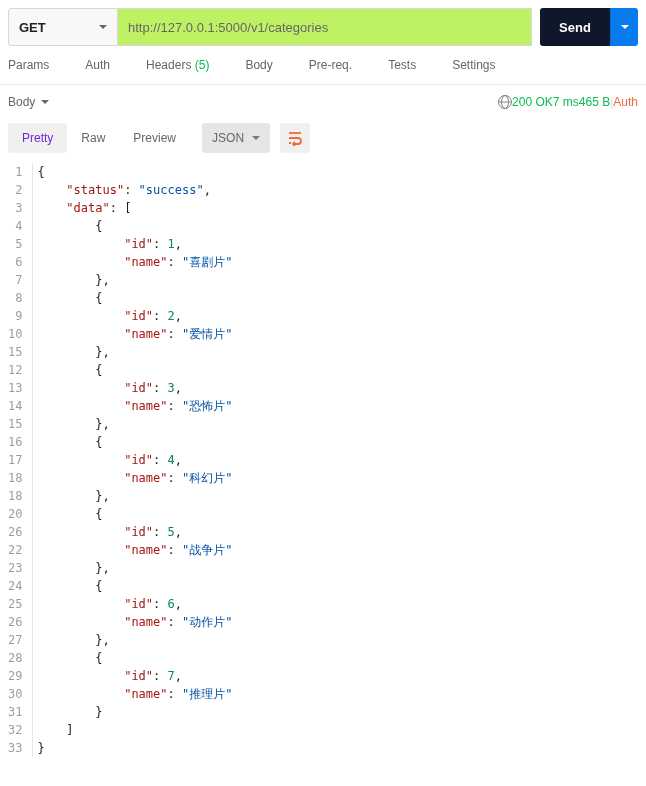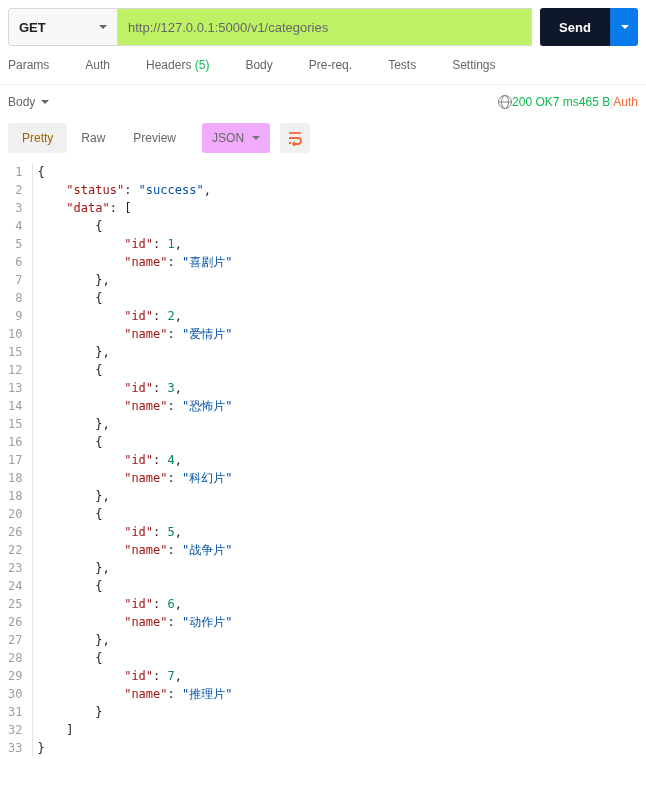--- a/index.html
+++ b/index.html
@@ -23,23 +23,23 @@
 .globe { width:14px; height:14px; border:1.2px solid #888; border-radius:50%; position:relative; }
 .globe::before { content:""; position:absolute; left:-1px; right:-1px; top:50%; border-top:1.2px solid #888; transform:translateY(-50%); }
 .globe::after { content:""; position:absolute; top:-1px; bottom:-1px; left:50%; width:6px; border:1.2px solid #888; border-radius:50%; transform:translateX(-50%); }
 .stat-ok { color:#0cbb52; }
 .stat-dim { color:#0cbb52; }
 .save-link { color:#f26b3a; font-weight:500; }
 .sep { color:#ddd; }
 
 .view-row { display:flex; align-items:center; padding:4px 8px 10px; gap:0; color:#666; }
 .view-tab { padding:8px 14px; border-radius:3px; }
-.view-tab.active { background:#f0f0f0; color:#a16207; }
+.view-tab.active { background:#f0f0f0; color:#6d28d9; }
 .spacer12 { width:12px; }
-.fmt-sel { display:flex; align-items:center; gap:8px; padding:8px 10px; background:#f0abfc; border-radius:3px; }
+.fmt-sel { display:flex; align-items:center; gap:8px; padding:8px 10px; background:#e5e5e5; border-radius:3px; }
 .fmt-sel .chev { width:0; height:0; border-left:4px solid transparent; border-right:4px solid transparent; border-top:4px solid #777; }
 .wrap-icon { width:30px; height:30px; background:#f0f0f0; border-radius:3px; display:flex; align-items:center; justify-content:center; margin-left:10px; }
 .wrap-svg { width:16px; height:16px; }
 
 .code { display:flex; font-family: Consolas, Menlo, monospace; font-size:12px; line-height:18px; padding:0 8px; }
 .gutter { text-align:right; color:#9e9e9e; padding-right:10px; user-select:none; }
 .gutter div { height:18px; }
 .lines { flex:1; border-left:1px solid #e5e5e5; padding-left:4px; }
 .lines div { height:18px; white-space:pre; }
 .tline-1 { color:#9e9e9e; }

